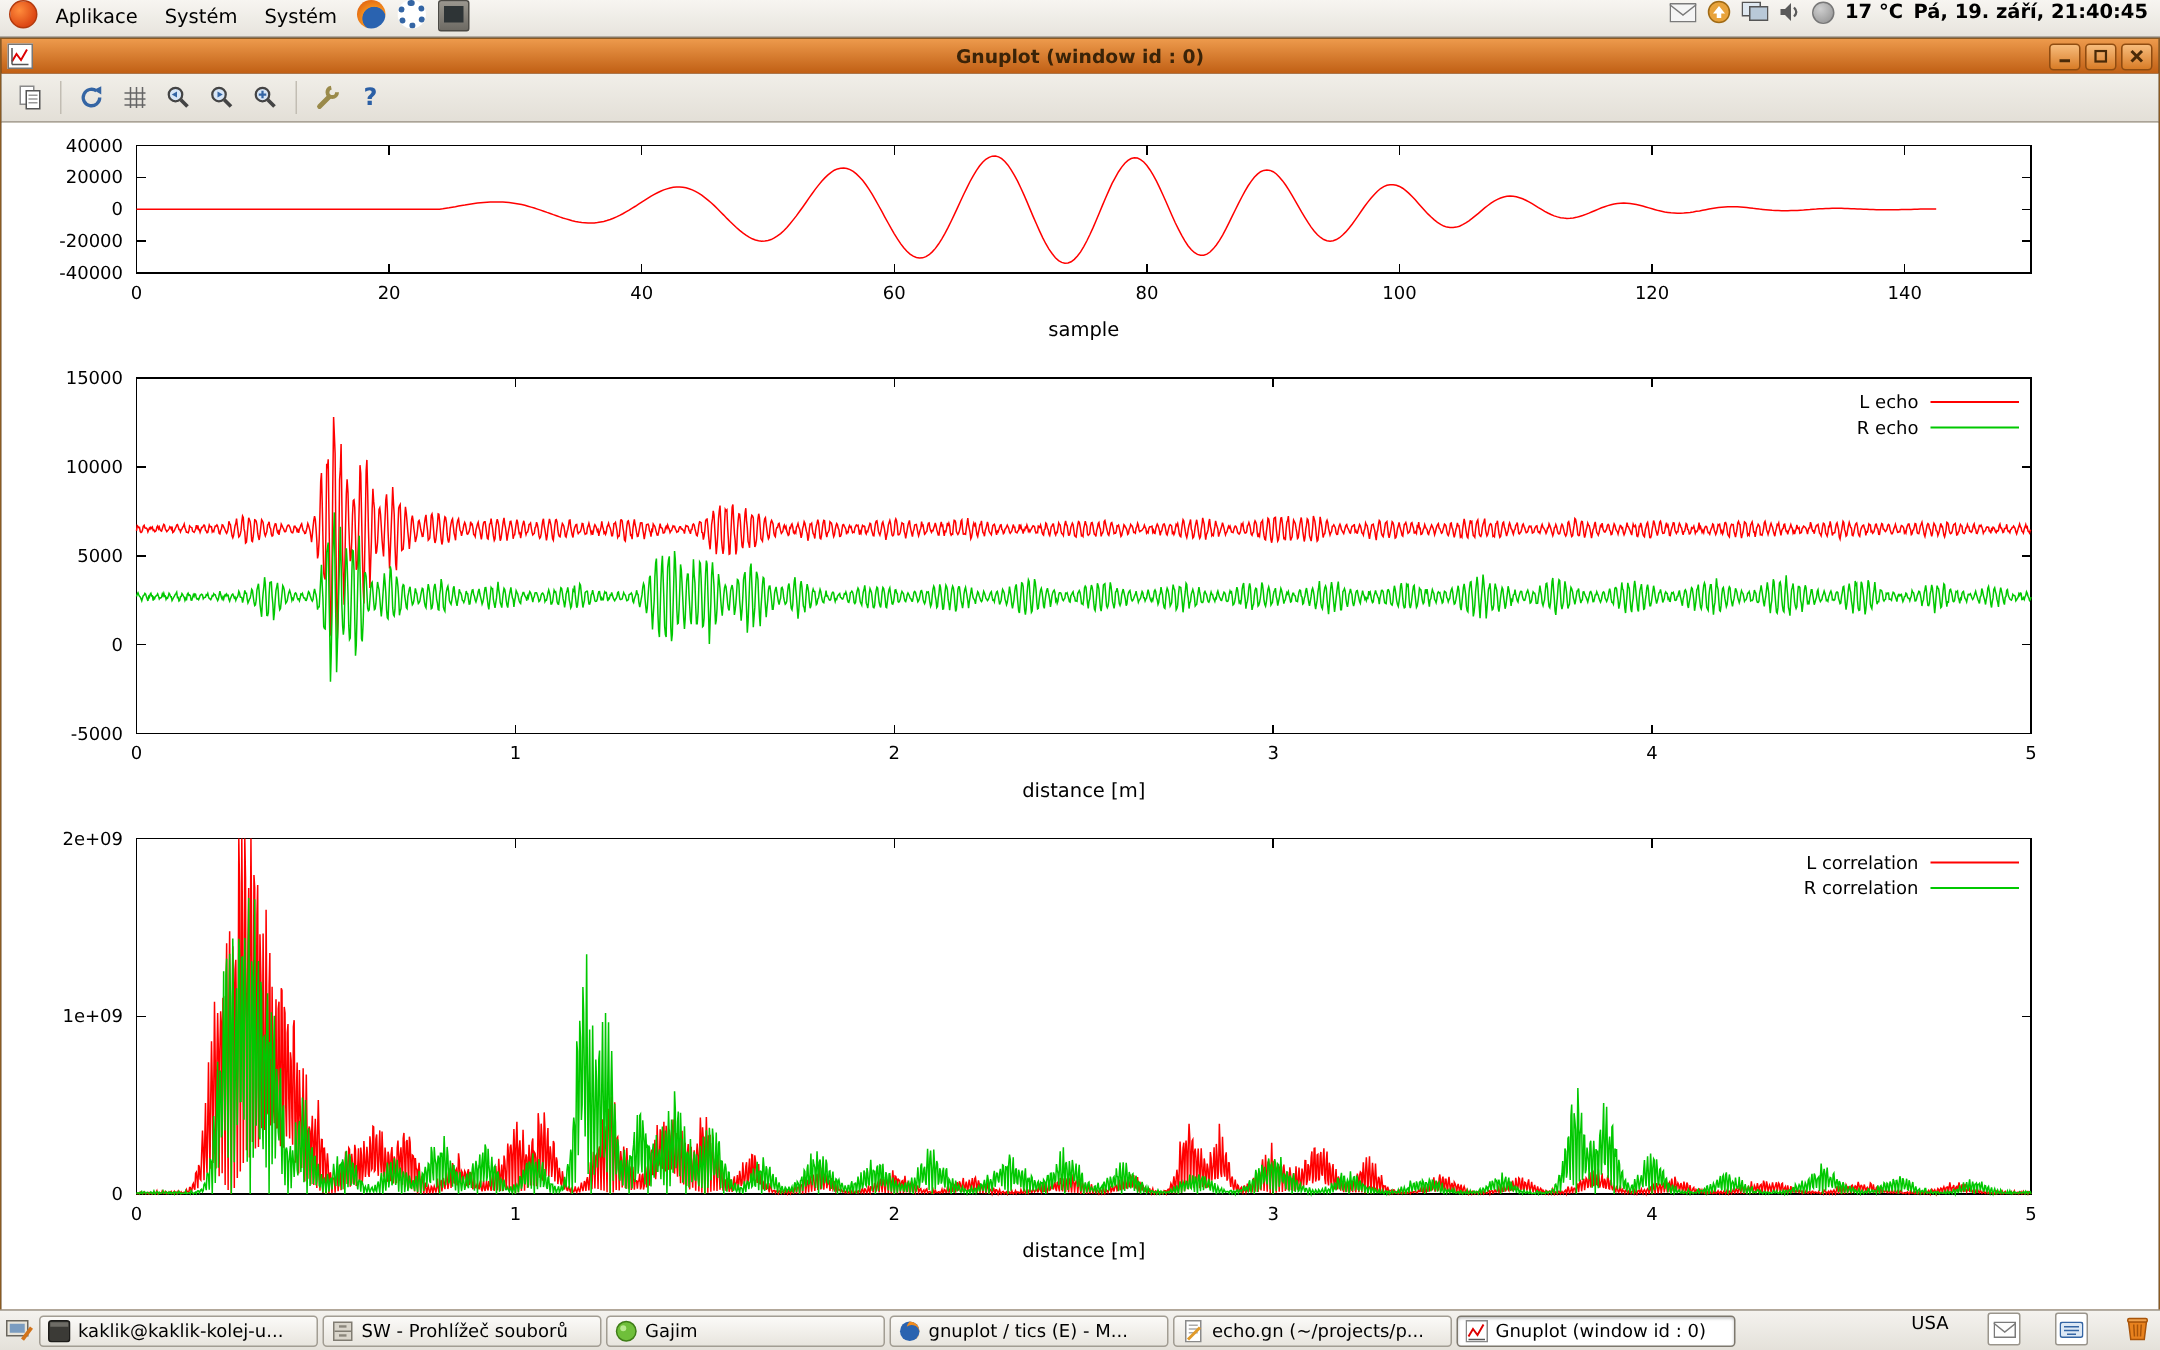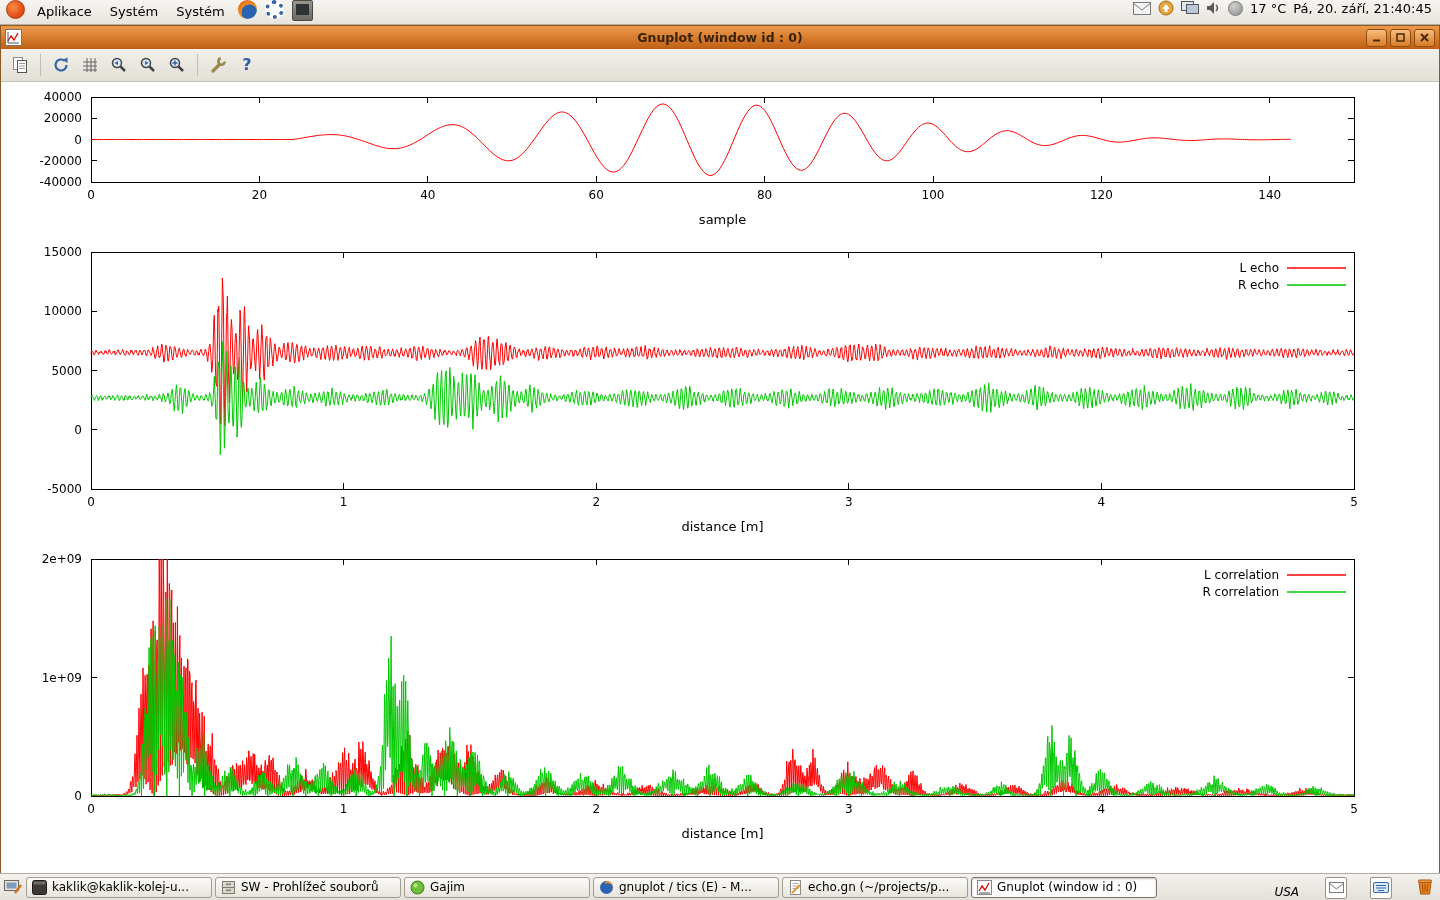--- a/index.html
+++ b/index.html
@@ -17,21 +17,21 @@
     border:1px solid #b23a0e;margin:0 2px;}
   .launcher{width:19px;height:19px;border-radius:3px;margin:0 3px;}
   .l-firefox{background:radial-gradient(circle at 60% 65%,#2a63b0 45%,#f28c1e 48%,#e56b12 75%);border-radius:50%;}
   .l-help{background:#fff;border-radius:50%;border:4px dotted #3465a4;box-sizing:border-box;width:19px;height:19px;}
   .l-shot{background:linear-gradient(#9a968e,#6d6a63);border:1px solid #4c4a45;border-radius:2px;position:relative;}
   .l-shot::after{content:"";position:absolute;inset:3px 3px 5px 3px;background:#2e3436;}
   .tray{margin-left:auto;display:flex;align-items:center;gap:7px;padding-right:4px;}
   .tray svg{display:block;}
   .weather-dot{width:13px;height:13px;border-radius:50%;
     background:radial-gradient(circle at 35% 30%,#cfcfcf,#8f8f8f);border:1px solid #777;}
-  .temp,.clock{white-space:nowrap;}
+  .temp,.clock{white-space:nowrap;font-weight:bold;}
 
   
   .window{position:absolute;top:25px;left:0;right:0;height:849px;display:flex;flex-direction:column;
     border:1px solid #8a5a22;box-sizing:border-box;}
   .titlebar{height:23px;background:linear-gradient(#ed9a4c,#c05f14);
     display:flex;align-items:center;padding:0 4px;position:relative;}
   .titlebar .title{position:absolute;left:0;right:0;text-align:center;
     font-weight:bold;font-size:12.5px;color:#3a2308;pointer-events:none;}
   .win-icon{width:15px;height:15px;background:#fff;border:1px solid #777;z-index:1;}
   .tb-btns{margin-left:auto;display:flex;gap:3px;z-index:1;}
@@ -53,21 +53,21 @@
   
   .taskbar{position:absolute;left:0;right:0;bottom:0;height:26px;
     background:linear-gradient(#f4f2ee,#e4e1da);border-top:1px solid #b3ada3;
     display:flex;align-items:center;gap:3px;padding:0 3px;z-index:5;}
   .task{width:186px;height:21px;border:1px solid #a29d93;border-radius:3px;
     background:linear-gradient(#fbfaf8,#e8e5de);display:flex;align-items:center;gap:5px;
     padding:0 5px;font-size:12px;font-family:inherit;overflow:hidden;box-sizing:border-box;}
   .task .task-label{white-space:nowrap;overflow:hidden;text-overflow:clip;}
   .task.active{background:#ffffff;border-color:#7d786e;box-shadow:inset 0 1px 2px rgba(0,0,0,.25);}
   .ic{flex:0 0 auto;display:flex;}
-  .tb-right{margin-left:auto;display:flex;align-items:flex-end;gap:23px;padding-right:2px;font-style:italic;}
+  .tb-right{margin-left:auto;display:flex;align-items:flex-start;gap:23px;padding-right:2px;}
   .kbd-layout{font-size:12px;padding:0 3px;}
   .tray-box{width:20px;height:20px;background:#fff;border:1px solid #9a958c;border-radius:2px;
     display:flex;align-items:center;justify-content:center;}
 </style>
 </head>
 <body>
 
 <div class="screen">
 
   <div class="top-panel">
@@ -99,21 +99,21 @@
           </svg>
       </span>
       <span>
         <svg width="15" height="14">
             <polygon points="1,5 4,5 8,1 8,13 4,9 1,9" fill="#5a5a5a"></polygon>
             <path d="M10,4 q3,3 0,6" fill="none" stroke="#5a5a5a" stroke-width="1.5"></path>
           </svg>
       </span>
       <span class="weather-dot"></span>
       <span class="temp">17 °C</span>
-      <span class="clock">Pá, 20. září, 21:40:45</span>
+      <span class="clock">Pá, 19. září, 21:40:45</span>
     </div>
   </div>
 
   <div class="window">
     <div class="titlebar">
       <span class="win-icon">
         <svg width="15" height="15">
             <polyline points="2,11 5,6 8,10 12,3" fill="none" stroke="#d00" stroke-width="1.3"></polyline>
             <line x1="2" y1="13" x2="13" y2="13" stroke="#555"></line>
             <line x1="2" y1="2" x2="2" y2="13" stroke="#555"></line>

